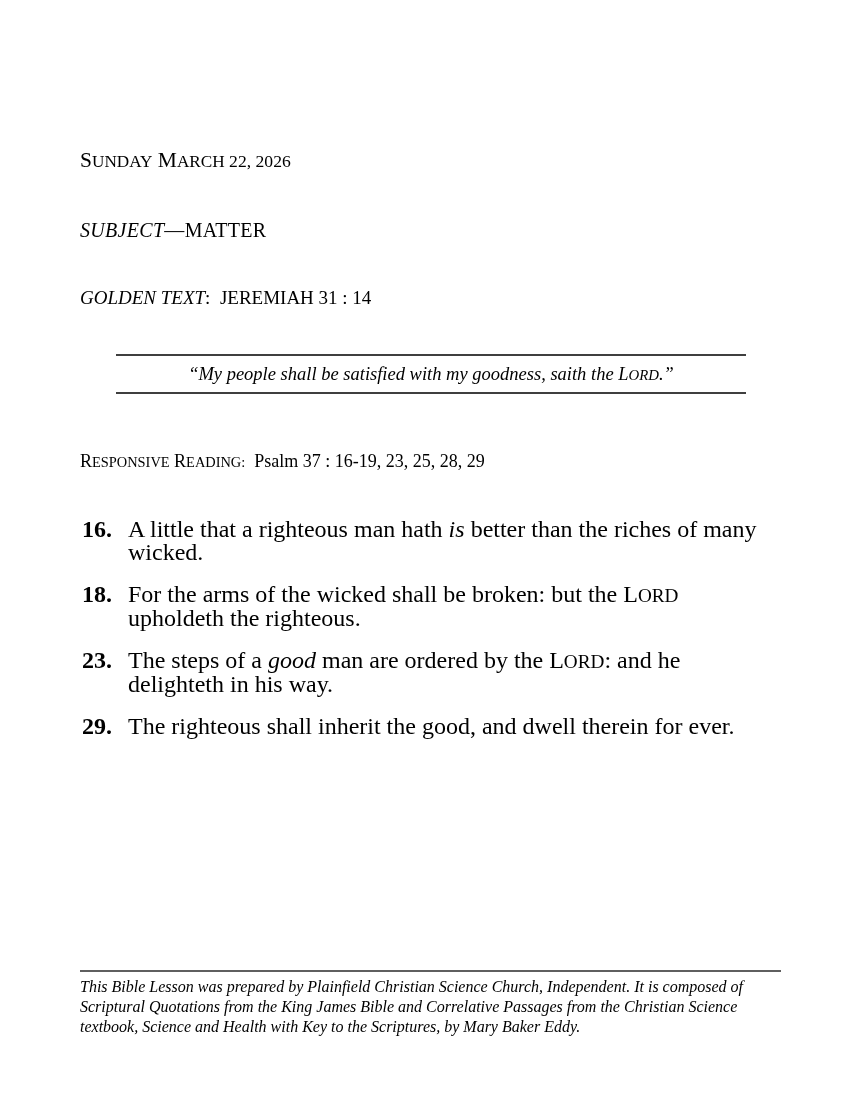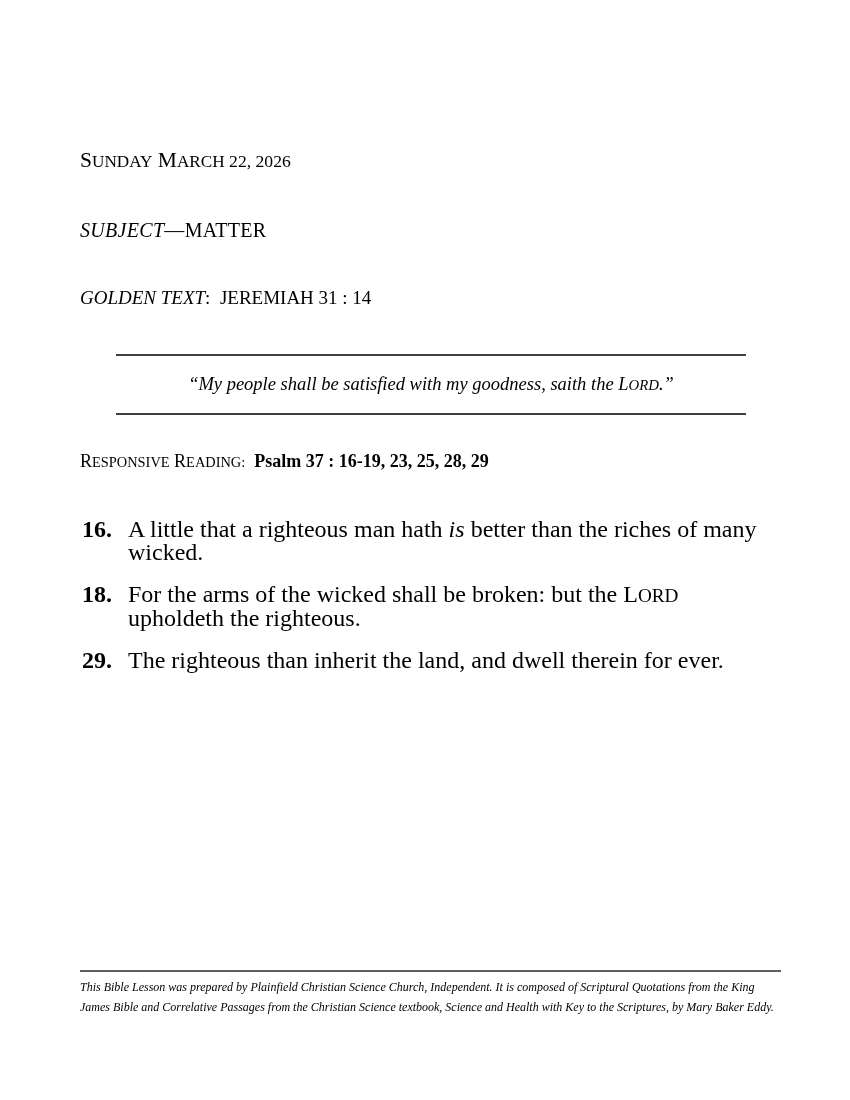--- a/index.html
+++ b/index.html
@@ -13,45 +13,45 @@
     overflow:hidden;
   }
   .centerline {
     position:absolute; left:80px; width:701px;
     text-align:left; white-space:nowrap;
   }
   .date-line   { top:148px; font-size:21.5px; }
   .subject-line{ top:219px; font-size:20px; letter-spacing:0.3px; }
   .golden-line { top:275px; font-size:19px;margin-top:12px; }
   .quote-box {
-    position:absolute; top:354px; left:116px; width:630px; height:61px;
+    position:absolute; top:354px; left:116px; width:630px; height:40px;
     box-sizing:border-box;
     border-top:2.5px solid var(--quote_rule_color,#3f3f3f);
     border-bottom:2.5px solid var(--quote_rule_color,#3f3f3f);
     display:flex; align-items:center; justify-content:center;
   }
   .quote-text { font-size:18.5px; white-space:nowrap; }
   .rr-line { top:451px; font-size:18px; }
   .verses {
     position:absolute; top:518px; left:82px; width:692px;
     font-size:24px; line-height:23px;
   }
   .verse { display:flex; margin-bottom:19px; }
   .vnum  { flex:0 0 46px; font-weight:bold; }
   .vtext { flex:1 1 auto; }
   .footer {
     position:absolute; top:970px; left:80px; width:701px;
     border-top:2.5px solid var(--footer_rule_color,#5f5f5f);
     padding-top:5px;
-    font-size:12px; line-height:20px; font-style:italic;
+    font-size:16px; line-height:20px; font-style:italic;
   }
   .footer p { margin:0; }
   
   .i  { font-style:italic; }
-  .b  { font-weight:bold; }
+  .b  { font-weight:normal; }
   .sc { font-size:0.8em; }
   .num{ font-size:0.82em; }
 </style>
 </head>
 <body>
 
 <div class="page">
 
   <div class="centerline date-line"><span>S</span><span class="sc">UNDAY</span><span> M</span><span class="sc">ARCH</span><span class="num"> 22, 2026</span></div>
 
@@ -72,26 +72,30 @@
       <span class="vtext"><span>A little that a righteous man hath </span><span class="i">is</span><span> better than the riches of many wicked.</span></span>
     </div>
 
     <div class="verse">
       <span class="vnum">18.</span>
       <span class="vtext"><span>For the arms of the wicked shall be broken: but the L</span><span class="sc">ORD</span><span> upholdeth the righteous.</span></span>
     </div>
 
 
 
+    <div class="verse">
+      <span class="vnum">23.</span>
+      <span class="vtext"><span>The steps of a </span><span class="i">good</span><span> man are ordered by the L</span><span class="sc">ORD</span><span>: and he delighteth in his way.</span></span>
+    </div>
 
 
 
     <div class="verse">
       <span class="vnum">29.</span>
-      <span class="vtext"><span>The righteous than inherit the land, and dwell therein for ever.</span></span>
+      <span class="vtext"><span>The righteous shall inherit the good, and dwell therein for ever.</span></span>
     </div>
 
   </div>
 
   <div class="footer">
     <p>This Bible Lesson was prepared by Plainfield Christian Science Church, Independent. It is composed of Scriptural Quotations from the King James Bible and Correlative Passages from the Christian Science textbook, Science and Health with Key to the Scriptures, by Mary Baker Eddy.</p>
   </div>
 
 </div>
 

